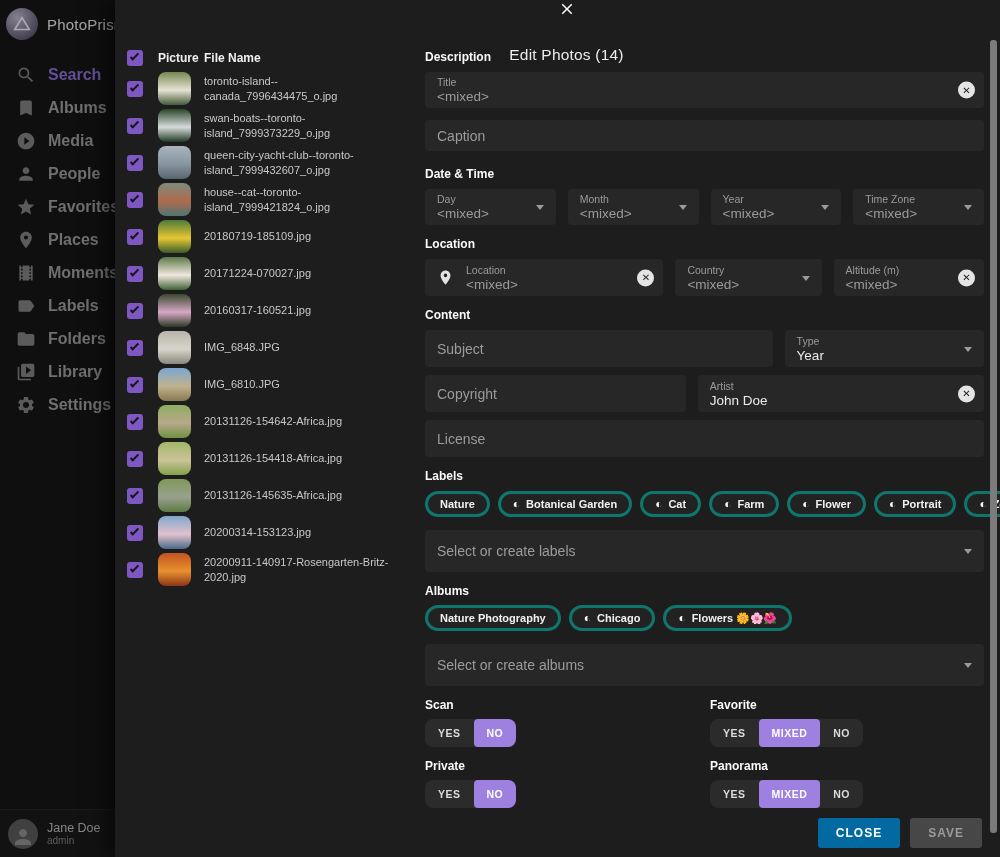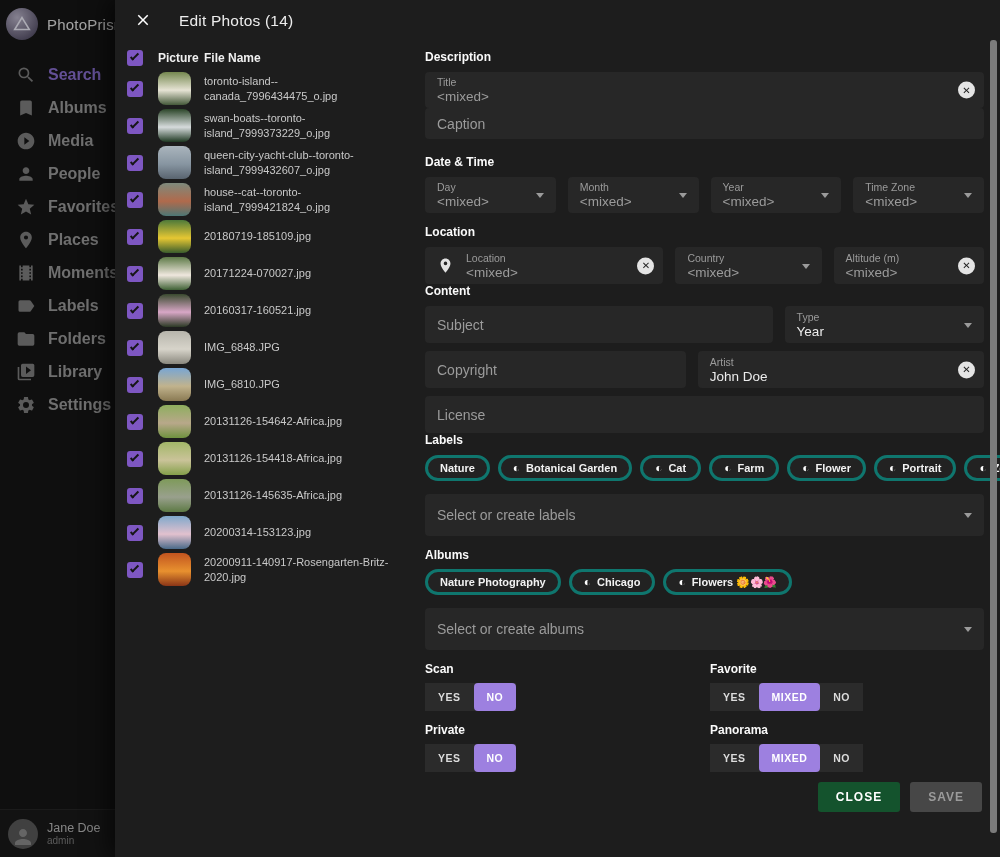--- a/index.html
+++ b/index.html
@@ -26,21 +26,21 @@
   .avatar { width:30px; height:30px; border-radius:50%; background:#595959; color:#8d8d8d;
     display:flex; align-items:flex-end; justify-content:center; overflow:hidden; flex:none; }
   .avatar svg { width:24px; height:24px; fill:currentColor; }
   .user-name { font-size:12.5px; color:#b9b9b9; white-space:nowrap; }
   .user-role { font-size:10px; color:#7f7f7f; }
   .sidebar-dim { position:absolute; inset:0; background:rgba(0,0,0,.28); pointer-events:none; }
 
   
   .dialog { position:absolute; left:115px; right:0; top:0; bottom:0; background:#1d1d1d;
     box-shadow:-8px 0 20px rgba(0,0,0,.55); }
-  .dlg-header { display:flex; align-items:center; height:42px; padding-left:18px; gap:26px; }
+  .dlg-header { display:flex; align-items:center; height:42px; padding-left:18px; gap:26px;flex-direction:column; }
   .close-btn { width:20px; height:20px; color:#fff; cursor:pointer; background:none; border:none; }
   .close-btn svg { width:18px; height:18px; fill:currentColor; }
   .dlg-title { font-size:15.5px; color:#ededed; letter-spacing:.2px; }
 
   
   .photo-list { position:absolute; left:12px; top:46px; width:292px; }
   .list-header { display:flex; align-items:center; height:24px; }
   .hdr-pic { margin-left:15px; width:46px; font-size:12px; font-weight:700; color:#f0f0f0; }
   .hdr-name { font-size:12px; font-weight:700; color:#f0f0f0; }
   .row { display:flex; align-items:center; min-height:37px; margin-top:0; }
@@ -70,33 +70,33 @@
   .frow { display:flex; gap:12px; }
   .pin { width:17px; height:17px; color:#e3e3e3; margin-right:12px; flex:none; }
   .pin svg { width:17px; height:17px; fill:currentColor; }
   .chips { display:flex; gap:8px; flex-wrap:nowrap; }
   .chip { display:inline-flex; align-items:center; gap:6px; height:26px; padding:0 12px;
     border:3px solid #0f766e; border-radius:13px; background:#222; color:#f2f2f2;
     font-size:11px; font-weight:700; cursor:pointer; white-space:nowrap; }
   .chip-half { font-size:12px; color:#fff; line-height:1; }
   .toggle-grid { display:grid; grid-template-columns:285px 1fr; row-gap:12px; margin-top:12px; }
   .tg-label { font-size:12px; font-weight:700; color:#fafafa; margin-bottom:7px; }
-  .segs { display:inline-flex; background:#2b2b2b; border-radius:0; overflow:hidden; }
+  .segs { display:inline-flex; background:#2b2b2b; border-radius:8px; overflow:hidden; }
   .seg { padding:8px 13px; font-size:10.5px; font-weight:700; color:#dcdcdc; letter-spacing:.5px; cursor:pointer; }
   .seg.selected { background:var(--toggle-sel); color:#fff; border-radius:4px; }
   .btn-row { display:flex; justify-content:flex-end; gap:10px; margin-top:10px; padding-right:2px; }
   .btn { border:none; border-radius:3px; padding:8px 18px; font-size:12px; font-weight:700;
     letter-spacing:1px; cursor:pointer; font-family:inherit; }
-  .btn-close { background:#14532d; color:#fff; }
+  .btn-close { background:#0369a1; color:#fff; }
   .btn-save { background:#474747; color:#9b9b9b; }
 
   .scrollbar { position:absolute; right:3px; top:40px; width:7px; height:793px; background:#7b7b7b; border-radius:3px; cursor:pointer; }
 
   .mt8{margin-top:8px}.mt7{margin-top:7px}.mt12{margin-top:12px}
-  .mt13{margin-top:13px}.mt14{margin-top:0}.mt16{margin-top:16px}
+  .mt13{margin-top:13px}.mt14{margin-top:12px}.mt16{margin-top:16px}
 </style>
 </head>
 <body>
 
 <div class="app">
 
   <aside class="sidebar">
     <div class="brand">
       <div class="logo">
           <svg viewBox="0 0 24 24">

